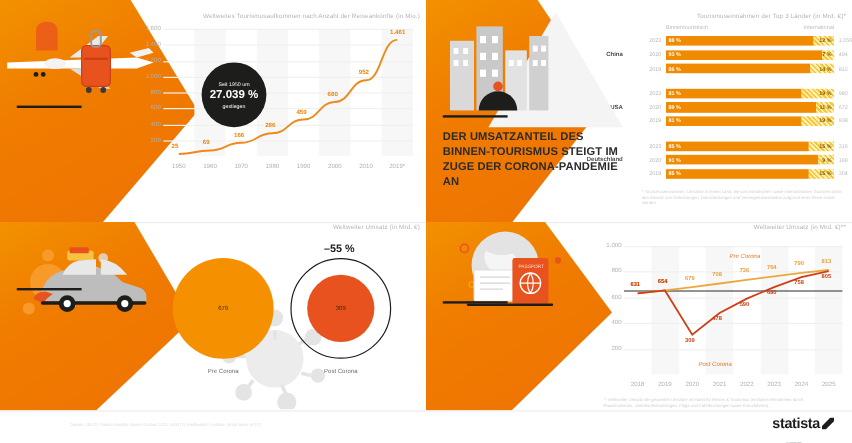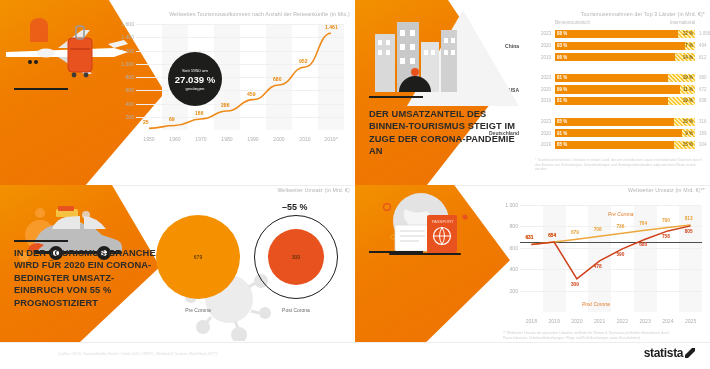--- a/index.html
+++ b/index.html
@@ -59,21 +59,21 @@
   .yr { position:absolute; font-size:4.5px; color:#b5b5b5; text-align:right; width:14px; }
   .barwrap { position:absolute; height:8.2px; }
   .bar-dom { position:absolute; left:0; top:0; height:100%; background:#f08a00; }
   .bar-int { position:absolute; top:0; height:100%;
      background:repeating-linear-gradient(45deg,#fcc737 0 1.4px,#fff0b8 1.4px 2.8px); }
   .bl { position:absolute; top:1.4px; font-size:4.5px; font-weight:bold; color:#fff; }
   .bl-r { position:absolute; top:1.4px; font-size:4.5px; font-weight:bold; color:#7a5c00; }
   .tot { position:absolute; font-size:4.5px; color:#bdbdbd; }
 
   
-  #bl-chart { position:absolute; left:150px; top:10px; width:205px; height:140px; z-index:3; }
+  #bl-chart { position:absolute; left:138px; top:10px; width:205px; height:140px; z-index:3; }
   .circ { position:absolute; border-radius:50%; display:flex; align-items:center;
      justify-content:center; font-size:5px; color:#3a2a00; }
   .ring { position:absolute; border-radius:50%; border:1px solid #1d1d1b; }
   .clab { position:absolute; font-size:5px; color:#6b6b6b; text-align:center; }
   .pct { position:absolute; font-size:9px; font-weight:bold; color:#1d1d1b; }
 
   
   #br-chart { position:absolute; left:145px; top:12px; width:210px; height:135px; z-index:3; }
   .dl-pre  { position:absolute; font-size:4.8px; font-weight:bold; color:#e8a23a; }
   .dl-post { position:absolute; font-size:4.8px; font-weight:bold; color:#d1421a; }
@@ -338,21 +338,20 @@
       <path d="M62 11 q13 1 22 13 l-22 0z" fill="#e8e8e8"></path>
       <path d="M6 44 q2-6 10-6 l6 2 q-6 4-8 8z" fill="#e8521e"></path>
       <rect x="12" y="46" width="88" height="3" rx="1.5" fill="#1d1d1b"></rect>
       <circle cx="34" cy="48" r="7" fill="#1d1d1b"></circle>
         <circle cx="34" cy="48" r="3" fill="#fff"></circle>
       <circle cx="82" cy="48" r="7" fill="#1d1d1b"></circle>
         <circle cx="82" cy="48" r="3" fill="#fff"></circle>
     </svg>
     <div class="rule" style="left:14px; top:55px; width:54px;"></div>
 
-    <div class="headline" style="top:62px;">IN DER TOURISMUS-BRANCHE WIRD FÜR 2020 EIN CORONA-BEDINGTER UMSATZ-EINBRUCH VON 55 % PROGNOSTIZIERT</div>
 
     <div class="ctitle" style="left:150px; top:2px; width:200px;">Weltweiter Umsatz (in Mrd. €)</div>
 
     <div id="bl-chart">
         <div class="circ" style="left: 6px; top: 20px; width: 84px; height: 84px; background: rgb(245, 145, 0);">679</div>
         <div class="clab" style="left: 18px; top: 112px; width: 60px;">Pre Corona</div>
         <div class="ring" style="left: 104px; top: 20px; width: 84px; height: 84px;"></div>
         <div class="circ" style="left: 117.667px; top: 33.6669px; width: 56.6661px; height: 56.6661px; background: rgb(232, 82, 30);">309</div>
         <div class="clab" style="left: 116px; top: 112px; width: 60px;">Post Corona</div>
         <div class="pct" style="left: 132px; top: 7px;">–55 %</div>

